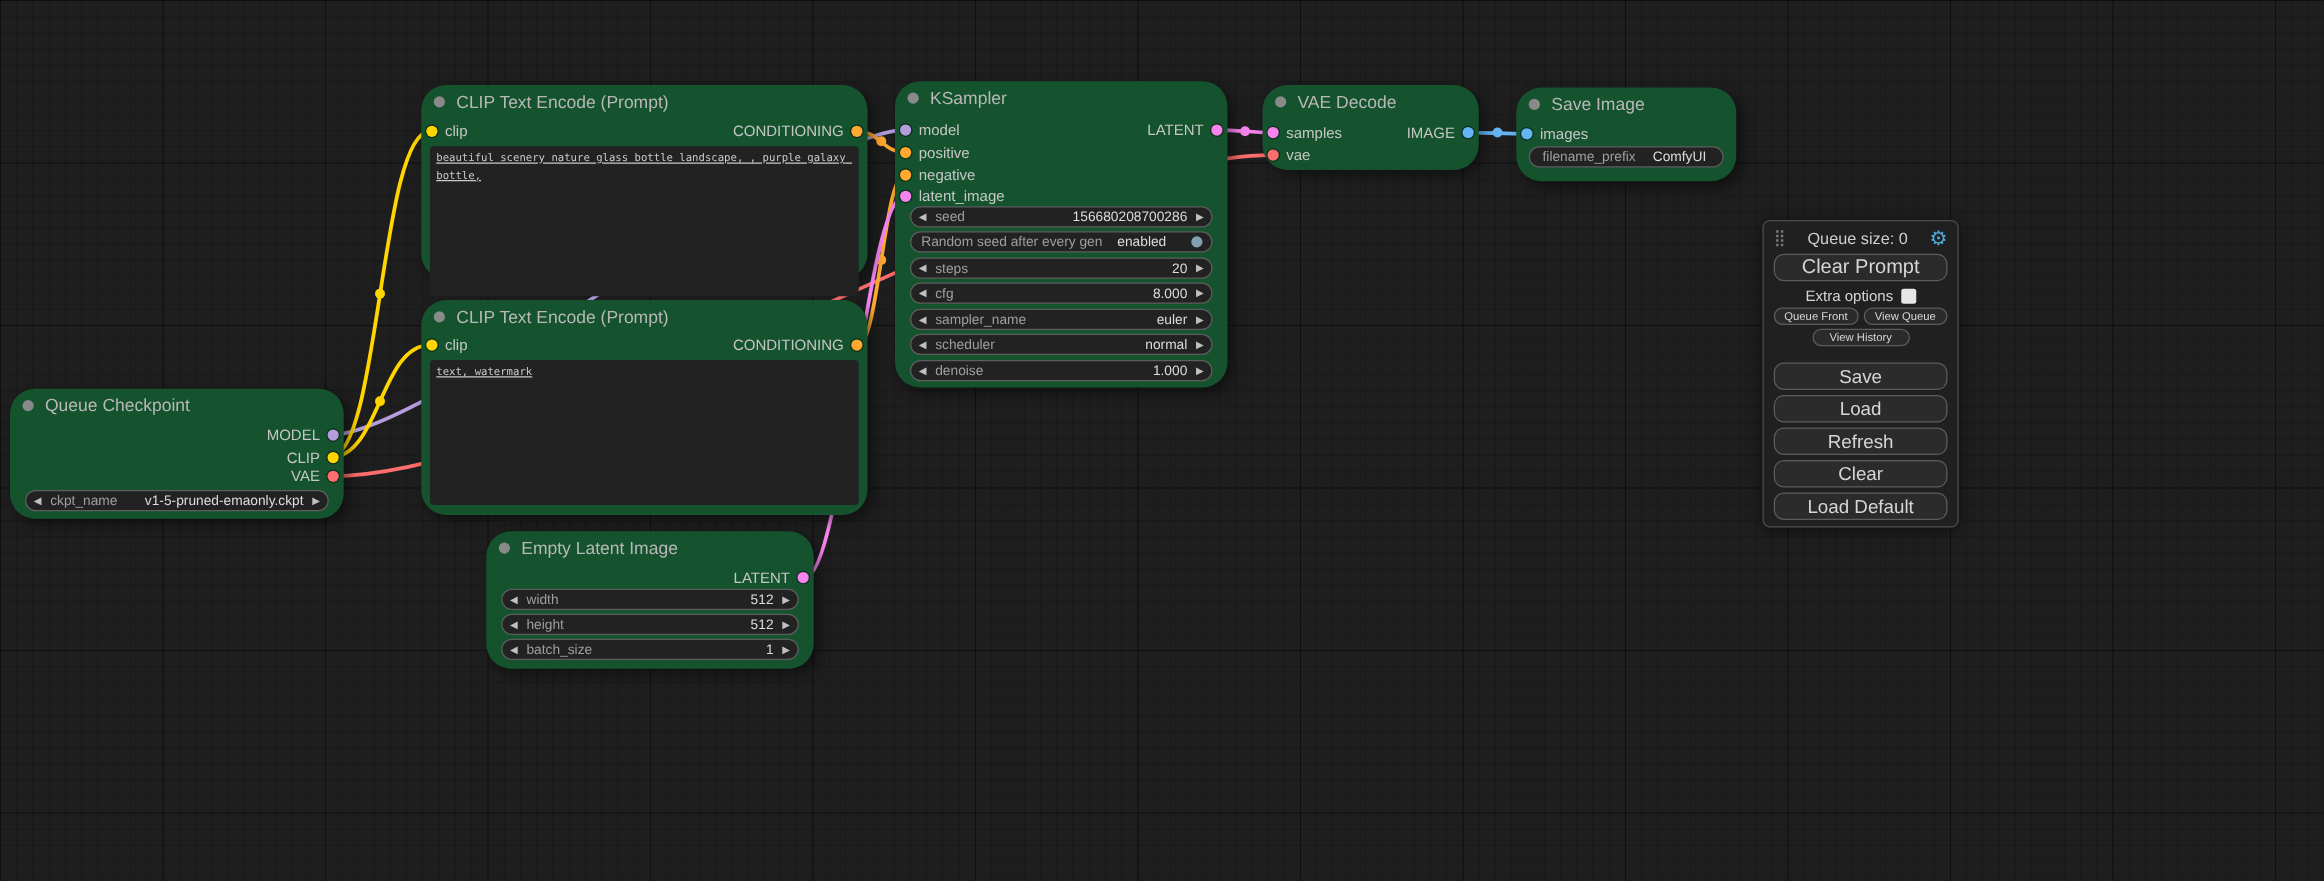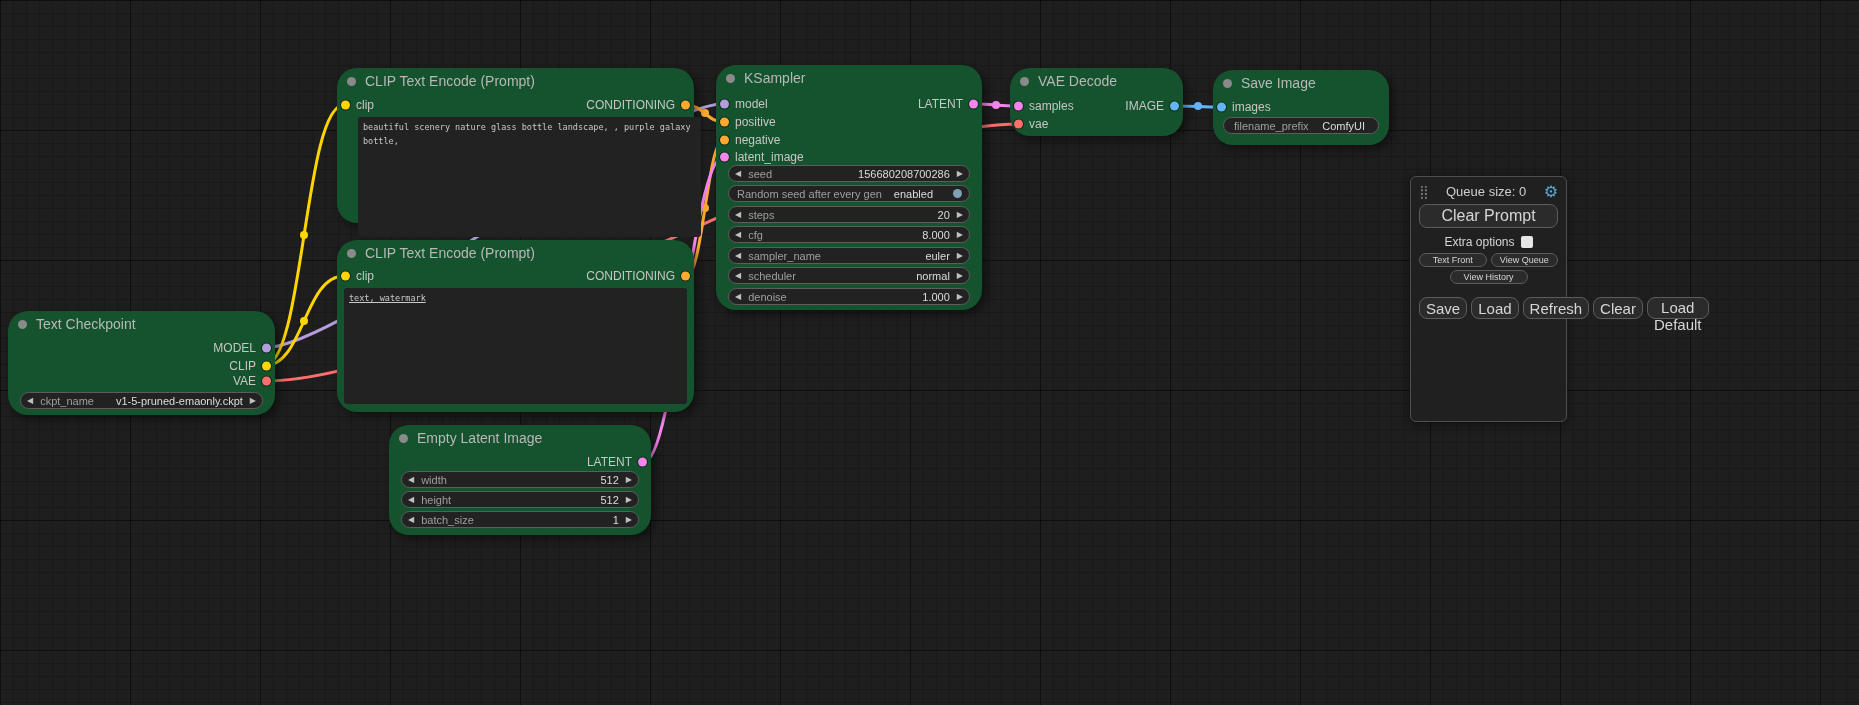--- a/index.html
+++ b/index.html
@@ -56,21 +56,21 @@
   .menu-panel button{
     font-family:"Liberation Sans",sans-serif;background:#2b2b2b;border:1px solid #5c5c5c;
     color:#d6d6d6;border-radius:8px;cursor:pointer;
   }
   .queue-btn{height:24px;font-size:16px;margin-bottom:5px;}
   .extra-row{display:flex;align-items:center;justify-content:center;gap:6px;height:18px;font-size:12px;margin-bottom:2px;}
   .checkbox{width:12px;height:12px;background:#e6e6e6;border-radius:2px;display:inline-block;cursor:pointer;}
   .pill-row{display:flex;gap:4px;justify-content:center;margin-bottom:3px;}
   .pill-row .pill-btn{flex:1;font-size:9px;height:14px;line-height:1;border-radius:10px;padding:0 6px;}
   .pill-row.center .pill-btn{flex:0 0 auto;width:78px;}
-  .btn-stack{display:flex;flex-direction:row;gap:4px;margin-top:10px;}
+  .btn-stack{display:flex;flex-direction:column;gap:4px;margin-top:10px;justify-content:center;}
   .btn-stack button{height:22px;font-size:15px;}
 </style>
 </head>
 <body>
 
 <svg id="wires" width="1859" height="705" viewBox="0 0 1859 705">
     <path d="M264,348 C344,348 644,104 723,104" stroke="#B39DDB" stroke-width="3" fill="none" stroke-linecap="round"></path>
     <circle cx="493" cy="226" r="4" fill="#B39DDB"></circle>
     <path d="M264,366 C304,366 304,105 344,105" stroke="#FFD500" stroke-width="3" fill="none" stroke-linecap="round"></path>
     <circle cx="304" cy="235" r="4" fill="#FFD500"></circle>
@@ -86,21 +86,21 @@
     <circle cx="684" cy="309" r="4" fill="#F584EF"></circle>
     <path d="M975,104 C991,104 1001,106 1017,106" stroke="#F584EF" stroke-width="3" fill="none" stroke-linecap="round"></path>
     <circle cx="996" cy="105" r="4" fill="#F584EF"></circle>
     <path d="M1176,106 C1192,106 1204,107 1220,107" stroke="#64B5F6" stroke-width="3" fill="none" stroke-linecap="round"></path>
     <circle cx="1198" cy="106" r="4" fill="#64B5F6"></circle>
   </svg>
 
 <div class="node" style="left:8px;top:311px;width:267px;height:104px;">
   <div class="node-title">
     <span class="title-dot"></span>
-    <span>Text Checkpoint</span>
+    <span>Queue Checkpoint</span>
   </div>
   <div class="slot out" style="top:28px;">
     <span>MODEL</span>
     <span class="slot-dot" style="background: rgb(179, 157, 219);"></span>
   </div>
   <div class="slot out" style="top:46px;">
     <span>CLIP</span>
     <span class="slot-dot" style="background: rgb(255, 213, 0);"></span>
   </div>
   <div class="slot out" style="top:61px;">
@@ -121,21 +121,21 @@
     <span>CLIP Text Encode (Prompt)</span>
   </div>
   <div class="slot in" style="top:28px;">
     <span class="slot-dot" style="background: rgb(255, 213, 0);"></span>
     <span>clip</span>
   </div>
   <div class="slot out" style="top:28px;">
     <span>CONDITIONING</span>
     <span class="slot-dot" style="background: rgb(255, 169, 49);"></span>
   </div>
-  <div class="textbox" style="left:21px;top:49px;width:343px;height:120px;">beautiful scenery nature glass bottle landscape, , purple galaxy bottle,</div>
+  <div class="textbox" style="left:7px;top:49px;width:343px;height:120px;text-decoration:underline;">beautiful scenery nature glass bottle landscape, , purple galaxy bottle,</div>
 </div>
 
 <div class="node" style="left:337px;top:240px;width:357px;height:172px;">
   <div class="node-title">
     <span class="title-dot"></span>
     <span>CLIP Text Encode (Prompt)</span>
   </div>
   <div class="slot in" style="top:27px;">
     <span class="slot-dot" style="background: rgb(255, 213, 0);"></span>
     <span>clip</span>
@@ -283,21 +283,21 @@
     <span class="drag-handle">⣿</span>
     <span class="queue-size">Queue size: 0</span>
     <span class="gear">⚙</span>
   </div>
   <button class="queue-btn">Clear Prompt</button>
   <div class="extra-row">
     <span>Extra options</span>
     <span class="checkbox"></span>
   </div>
   <div class="pill-row">
-    <button class="pill-btn">Text Front</button>
+    <button class="pill-btn">Queue Front</button>
     <button class="pill-btn">View Queue</button>
   </div>
   <div class="pill-row center">
     <button class="pill-btn">View History</button>
   </div>
   <div class="btn-stack">
     <button>Save</button>
     <button>Load</button>
     <button>Refresh</button>
     <button>Clear</button>

